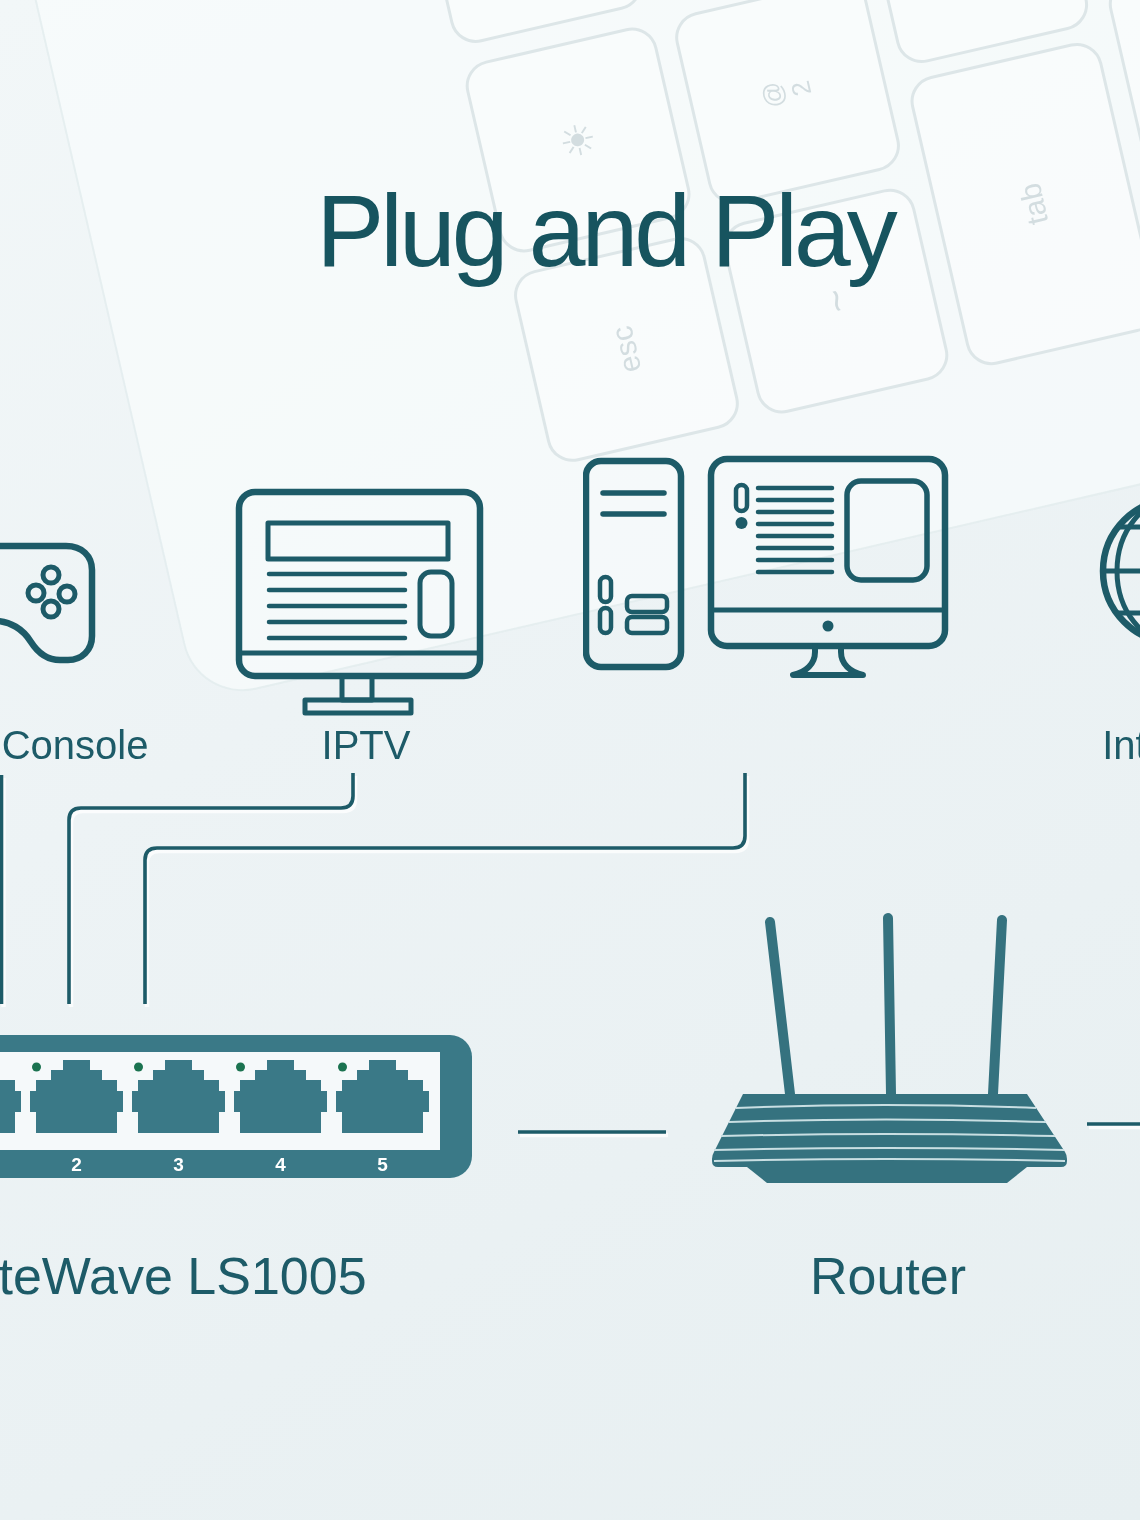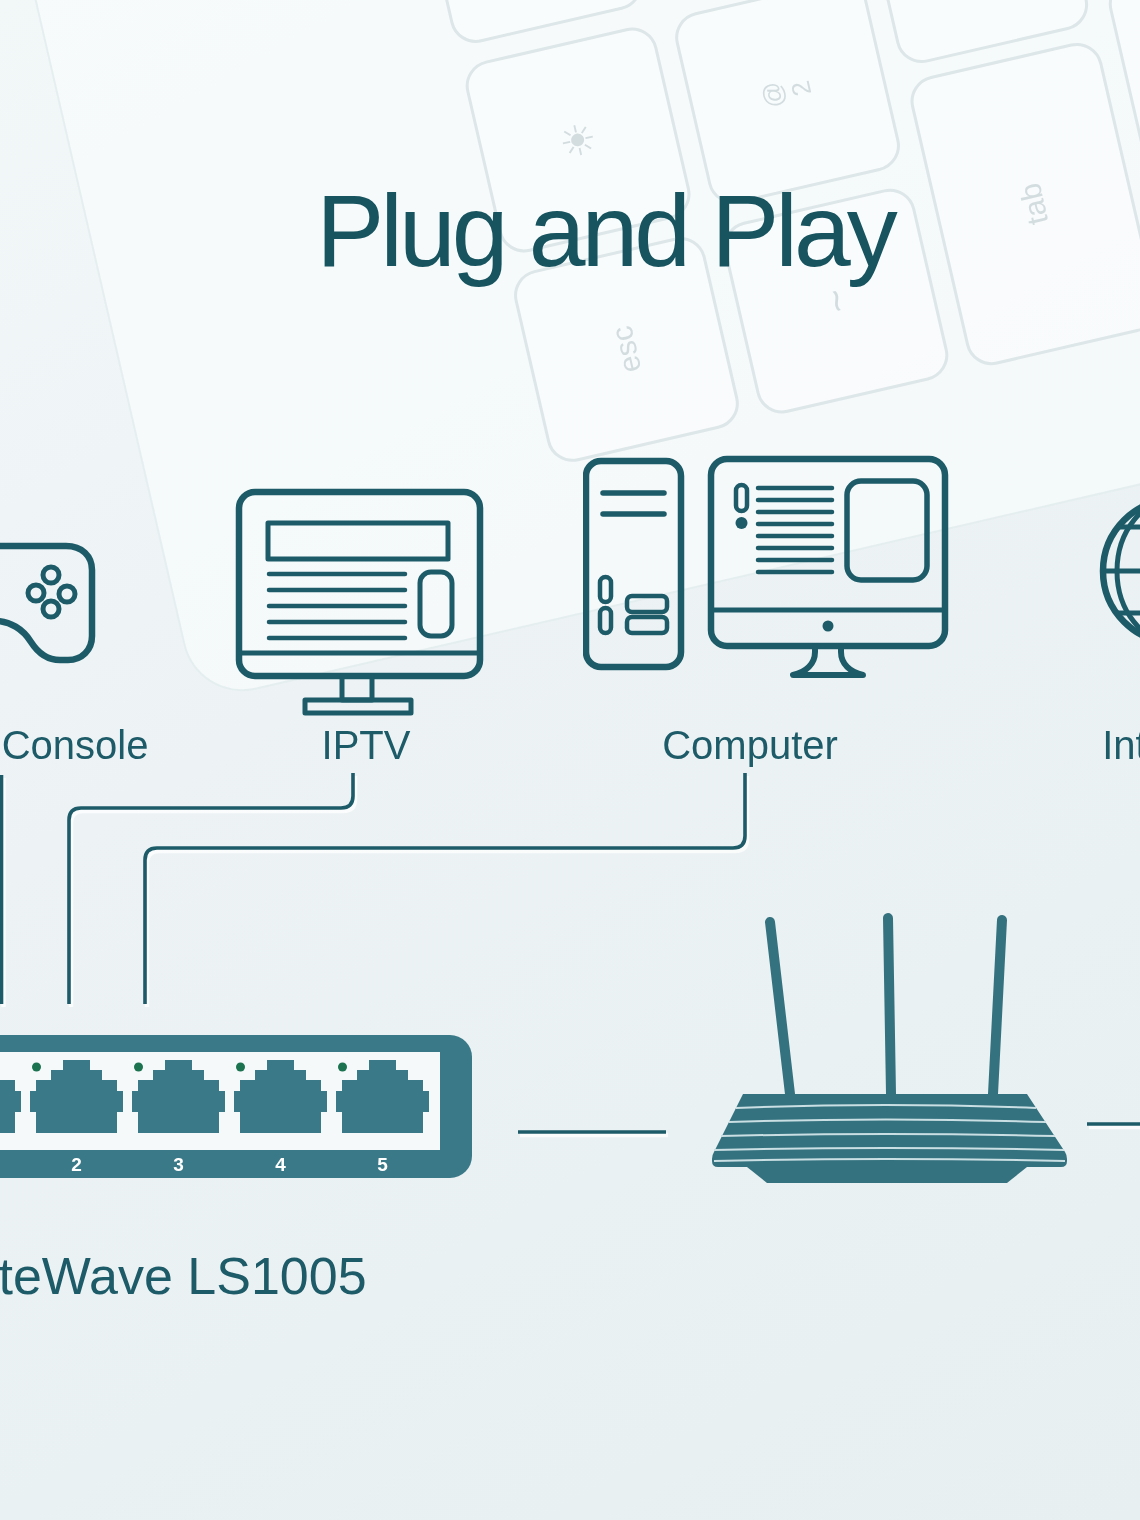--- a/index.html
+++ b/index.html
@@ -155,21 +155,20 @@
     <circle class="stroke" stroke-width="6.5" cx="80" cy="78" r="72"></circle>
     <ellipse class="stroke" stroke-width="5" cx="80" cy="78" rx="58" ry="72"></ellipse>
     <ellipse class="stroke" stroke-width="5" cx="80" cy="78" rx="30" ry="72"></ellipse>
     <path class="stroke" stroke-width="5" d="M23,34 H137"></path>
     <path class="stroke" stroke-width="5" d="M8,78 H152"></path>
     <path class="stroke" stroke-width="5" d="M21.5,120 H138.5"></path>
   </svg>
 
   <div class="dev-label" style="left:15px;">Game Console</div>
   <div class="dev-label" style="left:358px;margin-left:8px;">IPTV</div>
-  <div class="dev-label" style="left:750px;">Computer</div>
   <div class="dev-label" style="left:1170px;">Internet</div>
 
   <svg class="switch-svg" width="562" height="143" viewBox="0 0 562 143">
     <rect x="0" y="0" width="562" height="143" rx="22" fill="var(--switch-body)"></rect>
     <rect x="0" y="17" width="530" height="98" fill="var(--panel)"></rect>
     <g>
       <g transform="translate(18,25)">
         <polygon fill="var(--switch-body)" points="6,73 6,52 0,52 0,31 6,31 6,20 21,20 21,10 33,10 33,0 60,0 60,10 72,10 72,20 87,20 87,31 93,31 93,52 87,52 87,73"></polygon>
         <circle cx="6.5" cy="7" r="4.5" fill="var(--led-green)"></circle>
       </g>
@@ -210,14 +209,15 @@
     <g stroke="#c9dfe3" stroke-width="2" fill="none">
       <path d="M46,203 Q195,197 346,203"></path>
       <path d="M39,217 Q195,212 356,217"></path>
       <path d="M31,231 Q195,227 365,231"></path>
       <path d="M24,245 Q195,241 374,245"></path>
       <path d="M24,256 Q195,252 375,256"></path>
     </g>
   </svg>
 
   <div class="bottom-label" style="left:-42px;">LiteWave LS1005</div>
+  <div class="bottom-label" style="left:888px;transform:translateX(-50%);">Router</div>
 
 </div>
 
 </body></html>

